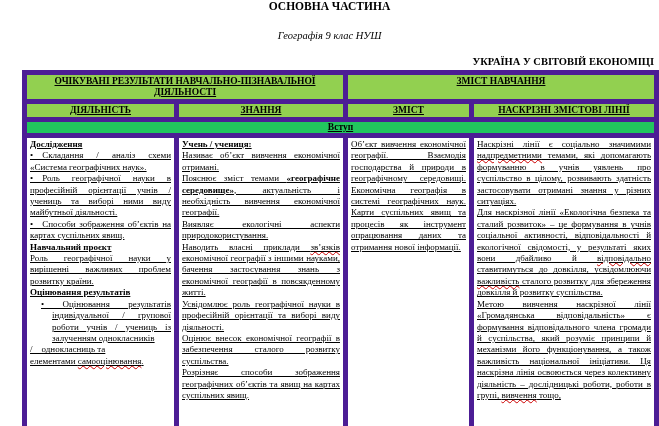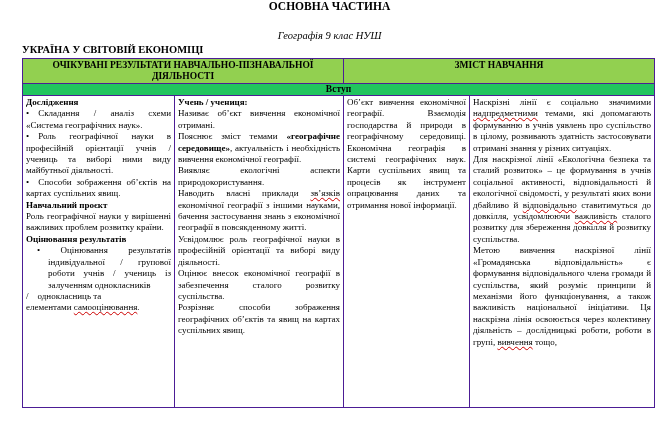--- a/index.html
+++ b/index.html
@@ -5,23 +5,23 @@
   html,body { margin:0; padding:0; }
   body {
     width:659px; height:426px; background:#ffffff; color:#000;
     font-family:"Liberation Serif","DejaVu Serif",serif;
     position:relative; overflow:hidden;
   }
   .top-block { text-align:center; padding-top:0; }
   .doc-heading { font-weight:bold; font-size:11.5px; line-height:13px; }
   .doc-subheading { font-style:italic; font-size:10.5px; line-height:12px; margin-top:17px; }
   .table-wrap { position:absolute; left:22px; top:44px; width:632px; }
-  .table-title { text-align:left; font-weight:bold; font-size:10.5px; line-height:12px; margin-bottom:2px; }
+  .table-title { text-align:right; font-weight:bold; font-size:10.5px; line-height:12px; margin-bottom:2px;margin-top:12px; }
   table { border-collapse:collapse; table-layout:fixed; width:632px; }
-  th, td { border:1px solid #4c1d95; }
+  th, td { border:5px solid #4c1d95;text-decoration:underline; }
   thead th {
     background:#92d050; font-weight:bold; font-size:9.5px; line-height:11px;
     text-align:center; vertical-align:top; padding:1px 2px;
   }
   tr.section-row td {
     background:#22c55e; font-weight:bold; font-size:9.5px; line-height:11px;
     text-align:center; padding:0 2px;
   }
   tr.body-row td {
     vertical-align:top; padding:1px 3px 2px 3px; font-size:9px; height:308px;
@@ -54,20 +54,26 @@
       <col style="width:152px">
       <col style="width:169px">
       <col style="width:126px">
       <col style="width:185px">
     </colgroup>
     <thead>
       <tr>
         <th colspan="2">ОЧІКУВАНІ РЕЗУЛЬТАТИ НАВЧАЛЬНО-ПІЗНАВАЛЬНОЇ ДІЯЛЬНОСТІ</th>
         <th colspan="2">ЗМІСТ НАВЧАННЯ</th>
       </tr>
+      <tr>
+        <th>ДІЯЛЬНІСТЬ</th>
+        <th>ЗНАННЯ</th>
+        <th>ЗМІСТ</th>
+        <th>НАСКРІЗНІ ЗМІСТОВІ ЛІНІЇ</th>
+      </tr>
     </thead>
     <tbody>
       <tr class="section-row">
         <td colspan="4">Вступ</td>
       </tr>
       <tr class="body-row">
         <td>
             <p class="left"><span class="b">Дослідження</span></p>
             <p><span>• Складання / аналіз схеми «Система географічних наук».</span></p>
             <p><span>• Роль географічної науки в професійній орієнтації учнів / учениць та виборі ними виду майбутньої діяльності.</span></p>

